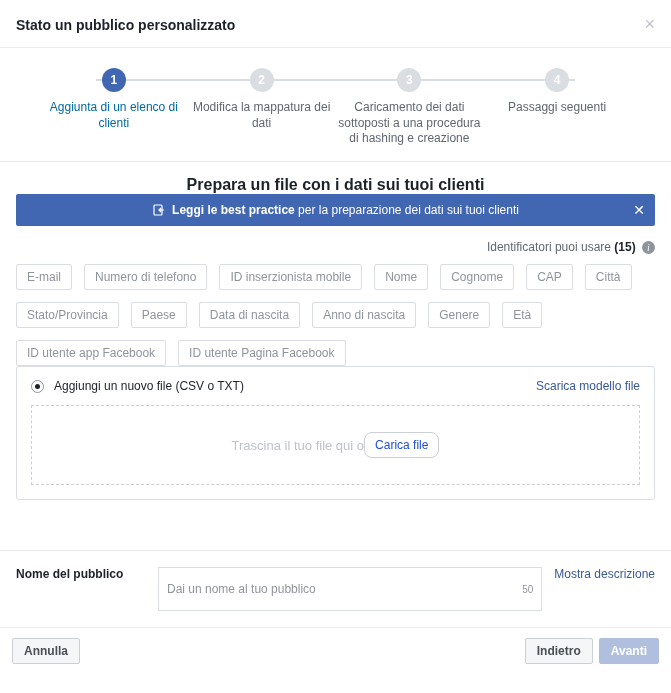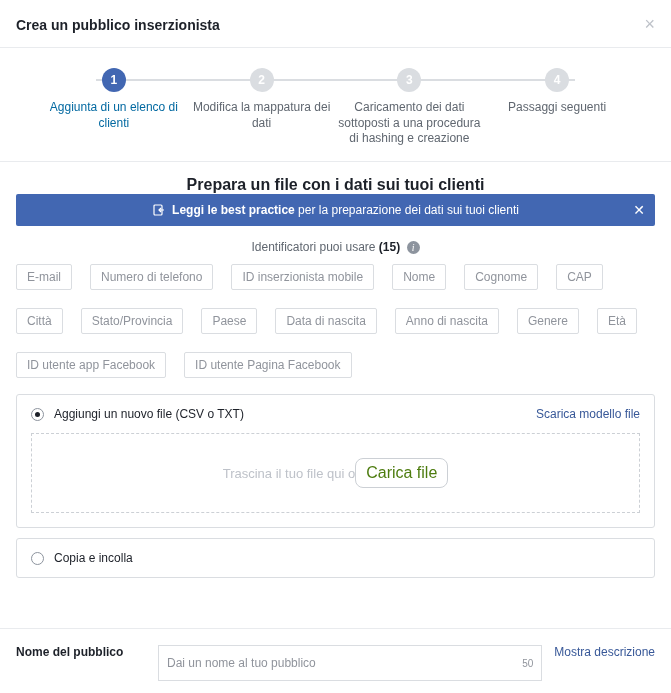--- a/index.html
+++ b/index.html
@@ -78,21 +78,21 @@
   .banner b { font-weight: bold; }
   .banner .close-banner {
     position: absolute;
     right: 10px;
     top: 50%;
     transform: translateY(-50%);
     cursor: pointer;
     font-size: 14px;
   }
   .identifiers-header {
-    text-align: center;
+    text-align: right;
     color: #606770;
     font-size: 12px;
     margin-bottom: 10px;
   }
   .identifiers-header b { color: #1d2129; }
   .info-icon {
     display: inline-flex;
     width: 13px; height: 13px;
     border-radius: 50%;
     background: #8d949e;
@@ -101,22 +101,22 @@
     justify-content: center;
     font-size: 10px;
     vertical-align: middle;
     margin-left: 3px;
     font-family: Georgia, serif;
     font-style: italic;
   }
   .tags {
     display: flex;
     flex-wrap: wrap;
-    gap: 18px;
-    margin-bottom: 16px;
+    gap: 12px;
+    margin-bottom: 0;
   }
   .tag {
     border: 1px solid #dadde1;
     color: #90949c;
     padding: 5px 10px;
     font-size: 12px;
     border-radius: 2px;
     background: #fff;
   }
   .option-box {
@@ -161,41 +161,41 @@
     align-items: center;
     justify-content: center;
     color: #bec2c9;
     font-size: 13px;
     gap: 0;
   }
   .upload-btn {
     border: 1px solid #ccd0d5;
     background: #fff;
     padding: 5px 10px;
-    font-size: 16px;
-    color: #4d7c0f;
+    font-size: 12px;
+    color: #1d4ed8;
     border-radius: 8px;
     cursor: pointer;
   }
   .spacer { height: 40px; }
   .name-row {
     display: flex;
     align-items: flex-start;
     padding: 16px;
     border-top: 1px solid #e9ebee;
     gap: 12px;
   }
   .name-label { font-weight: bold; font-size: 12px; width: 130px; }
   .name-input-wrap {
     flex: 1;
     border: 1px solid #dadde1;
     display: flex;
     align-items: center;
     padding: 0 8px;
-    height: 36px;
+    height: 44px;
   }
   .name-input {
     border: none;
     outline: none;
     flex: 1;
     font-size: 12px;
     color: #1d2129;
   }
   .name-input::placeholder { color: #90949c; }
   .char-count { color: #90949c; font-size: 10px; }
@@ -220,21 +220,21 @@
   .btn-primary {
     background: #b0bfde;
     border-color: #b0bfde;
     color: #fff;
   }
 </style>
 </head>
 <body>
 
 <div class="header">
-  <div class="header-title">Crea un pubblico inserzionista</div>
+  <div class="header-title">Stato un pubblico personalizzato</div>
   <div class="close-x">×</div>
 </div>
 
 <div class="stepper">
   <div class="step-line"></div>
   <div class="step active">
     <div class="step-circle">1</div>
     <div class="step-label">Aggiunta di un elenco di clienti</div>
   </div>
   <div class="step">
@@ -294,26 +294,20 @@
       <span class="radio checked"></span>
       <span class="option-label">Aggiungi un nuovo file (CSV o TXT)</span>
       <a class="download-link">Scarica modello file</a>
     </div>
     <div class="dropzone">
       <span>Trascina il tuo file qui o</span>
       <button class="upload-btn">Carica file</button>
     </div>
   </div>
 
-  <div class="option-box">
-    <div class="option-header">
-      <span class="radio"></span>
-      <span class="option-label">Copia e incolla</span>
-    </div>
-  </div>
 
   <div class="spacer"></div>
 </div>
 
 <div class="name-row">
   <div class="name-label">Nome del pubblico</div>
   <div class="name-input-wrap">
     <input class="name-input" placeholder="Dai un nome al tuo pubblico" style="">
     <span class="char-count">50</span>
   </div>

